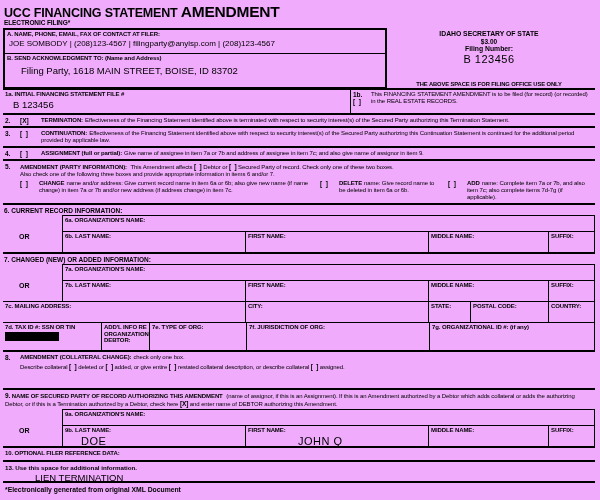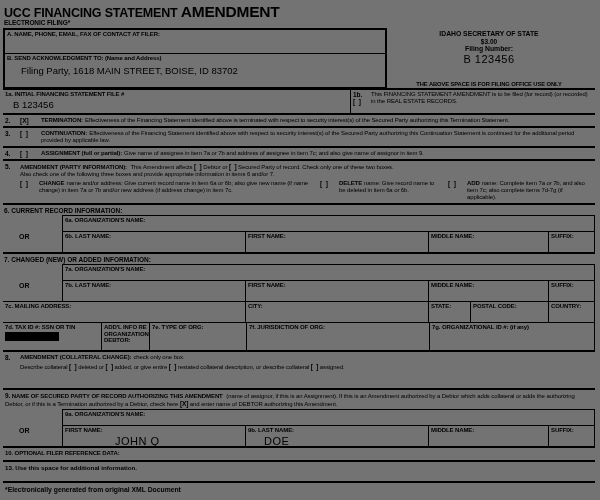--- a/index.html
+++ b/index.html
@@ -1,17 +1,17 @@
 <!DOCTYPE html>
 <html><head>
 <meta charset="utf-8">
 <style>
   html,body{margin:0;padding:0;background:#fff;}
   body{width:600px;height:500px;color:#000;font-family:"Liberation Sans",sans-serif;-webkit-font-smoothing:antialiased;}
-  .page{position:relative;width:600px;height:500px;overflow:hidden;background:#737373;}
+  .page{position:relative;width:600px;height:500px;overflow:hidden;background:#f0abfc;}
 
   
   .hdr{position:absolute;left:0;top:0;width:600px;height:88px;}
   .title{position:absolute;left:4px;top:3px;font-weight:bold;font-size:12.5px;white-space:nowrap;letter-spacing:-0.2px;}
   .title .emph{font-size:15.5px;}
   .subtitle{position:absolute;left:4px;top:19px;font-size:6.5px;font-weight:bold;letter-spacing:-0.1px;}
   .boxab{position:absolute;left:3px;top:28px;width:380px;border:2px solid #000;}
   .boxa{border-bottom:1px solid #000;padding:1px 2px 2px 2px;height:20px;}
   .boxb{padding:1px 2px;height:31px;}
   .vala{font-size:8px;padding:2px 0 0 2px;white-space:nowrap;}
@@ -84,20 +84,21 @@
 
 <div class="page">
 
   <div class="hdr">
     <div class="title"><span>UCC FINANCING STATEMENT </span><span class="emph">AMENDMENT</span></div>
     <div class="subtitle">ELECTRONIC FILING*</div>
 
     <div class="boxab">
       <div class="boxa">
         <div class="lb">A. NAME, PHONE, EMAIL, FAX OF CONTACT AT FILER:</div>
+        <div class="vala">JOE SOMBODY  |  (208)123-4567  |  filingparty@anyisp.com   |  (208)123-4567</div>
       </div>
       <div class="boxb">
         <div class="lb">B. SEND ACKNOWLEDGMENT TO: (Name and Address)</div>
         <div class="valb">Filing Party, 1618 MAIN STREET, BOISE, ID 83702</div>
       </div>
     </div>
 
     <div class="office">
       <div class="off-name">IDAHO SECRETARY OF STATE</div>
       <div class="off-fee">$3.00</div>
@@ -289,41 +290,42 @@
       <div class="subrow orgrow">
         <div class="gut"></div>
         <div class="cell" style="flex:1">
           <div class="lb">9a. ORGANIZATION'S NAME:</div>
         </div>
       </div>
       <div class="subrow namerow">
         <div class="gut">
             <span class="or">OR</span>
           </div>
+        <div class="cell w-last">
+          <div class="lb">9b. LAST NAME:</div>
+          <div class="nameval ind-doe">DOE</div>
+        </div>
         <div class="cell w-first">
           <div class="lb">FIRST NAME:</div>
           <div class="nameval ind-john">JOHN Q</div>
         </div>
-        <div class="cell w-last">
-          <div class="lb">9b. LAST NAME:</div>
-          <div class="nameval ind-doe">DOE</div>
-        </div>
         <div class="cell w-mid">
             <div class="lb">MIDDLE NAME:</div>
           </div>
         <div class="cell w-suf">
             <div class="lb">SUFFIX:</div>
           </div>
       </div>
     </div>
 
     <div class="sec10">
       <div class="lb">10. OPTIONAL FILER REFERENCE DATA:</div>
     </div>
 
     <div class="sec13">
       <div class="lb13">13. Use this space for additional information.</div>
+      <div class="v13">LIEN TERMINATION</div>
     </div>
 
     <div class="footnote">*Electronically generated from original XML Document</div>
 
   </div>
 </div>
 
 </body></html>

